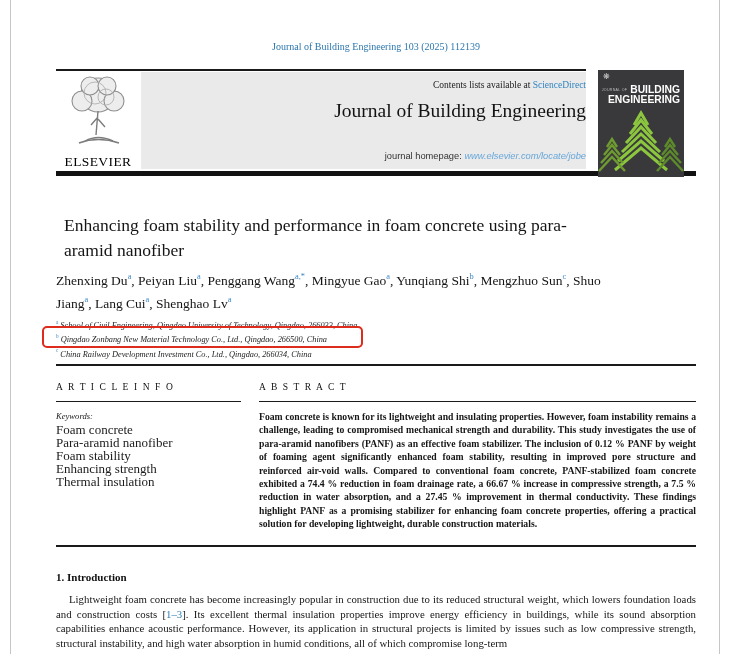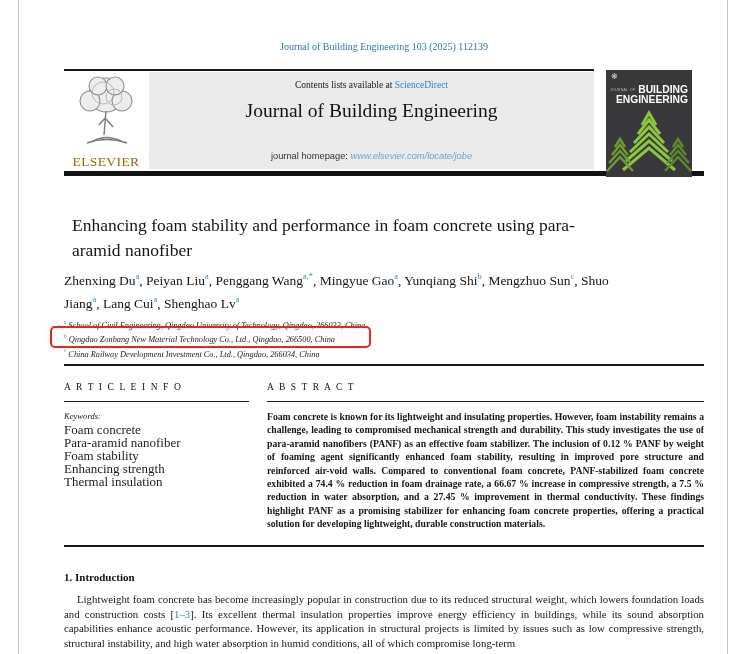--- a/index.html
+++ b/index.html
@@ -1,26 +1,26 @@
 <!DOCTYPE html>
 <html><head>
 <meta charset="utf-8">
 <style>
   html,body{margin:0;padding:0;width:729px;height:654px;overflow:hidden;background:#ffffff;
     font-family:"Liberation Serif", serif;color:#1b1b1b;}
-  .page{position:absolute;left:18px;top:0;width:708px;height:654px;background:#fff;
+  .page{position:absolute;left:10px;top:0;width:708px;height:654px;background:#fff;
     border-left:1px solid #c6c6c6;border-right:1px solid #c6c6c6;}
   .abs{position:absolute;}
   
   .citation{top:41px;left:45px;width:640px;text-align:center;font-size:10px;color:#2b76ad;}
   
   .topline{top:69px;left:45px;width:530px;height:2px;background:#1a1a1a;}
   .elsevier{top:73px;left:46px;width:82px;height:97px;text-align:center;}
-  .elsevier-label{font-size:13.5px;color:#a16207;letter-spacing:.4px;margin-top:1px;}
-  .graybox{top:72px;left:130px;width:445px;height:97px;background:#eaeaea;text-align:center;}
+  .elsevier-label{font-size:13.5px;color:#000000;letter-spacing:.4px;margin-top:1px;}
+  .graybox{top:72px;left:130px;width:445px;height:97px;background:#eaeaea;text-align:right;}
   .contents-line{padding-top:8px;font-size:9.5px;color:#1a1a1a;}
   .link-sd{color:#3084c0;text-decoration:none;cursor:pointer;}
   .journal-title{font-size:19.5px;margin-top:10px;color:#121212;font-weight:500;}
   .homepage-line{position:absolute;bottom:8px;left:0;width:100%;font-family:"Liberation Sans",sans-serif;
     font-size:9.3px;color:#333;}
   .link-hp{color:#68a7d9;text-decoration:none;cursor:pointer;font-style:italic;}
   .cover{top:70px;left:587px;width:86px;height:107px;background:#39393b;z-index:3;overflow:hidden;}
   .cover-mark{position:absolute;left:5px;top:3px;color:#cfcfcf;font-size:8px;line-height:8px;}
   .cover-title{position:absolute;right:4px;top:15px;text-align:right;color:#fff;
     font-family:"Liberation Sans",sans-serif;font-weight:bold;font-size:10.3px;line-height:10px;}

